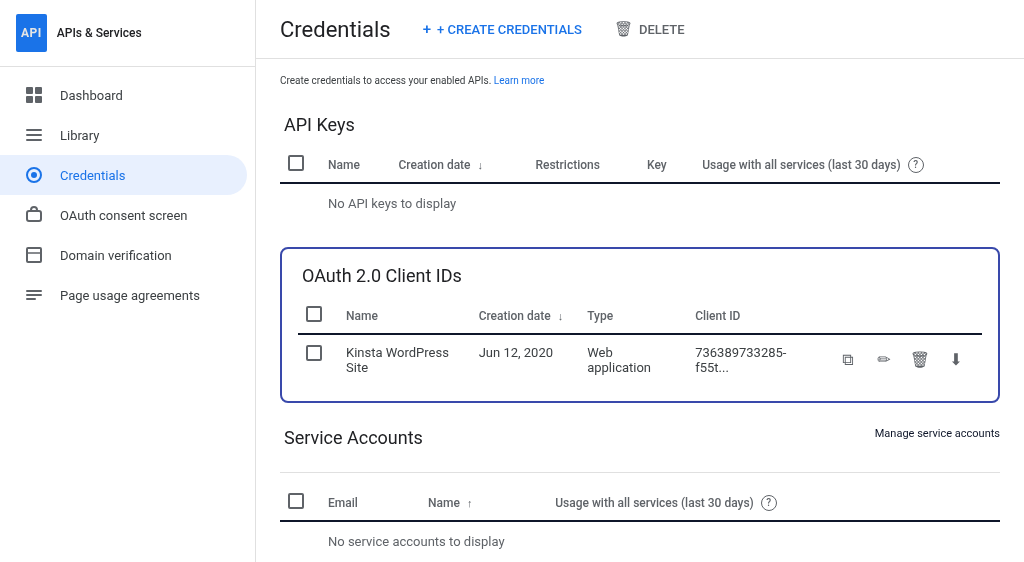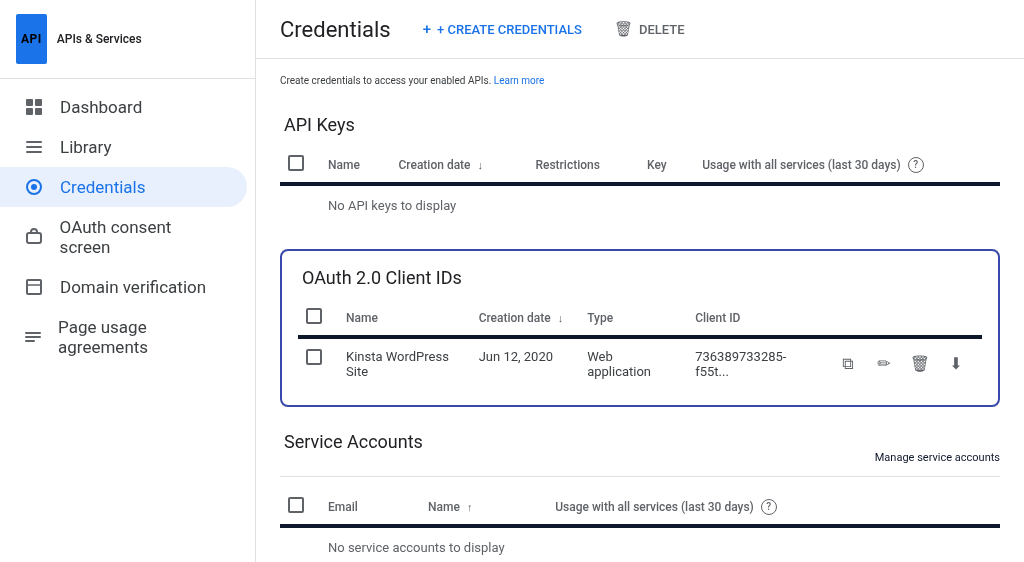--- a/index.html
+++ b/index.html
@@ -16,24 +16,24 @@
       padding-top: 0;
     }
     .sidebar-header {
       display: flex;
       align-items: center;
       padding: 14px 16px;
       border-bottom: 1px solid #e0e0e0;
     }
     .api-logo {
       background: #1a73e8;
-      color: #000000;
+      color: #e5e5e5;
       font-weight: 700;
       font-size: 12px;
-      padding: 18px 5px;
+      padding: 12px 5px;
       border-radius: 2px;
       margin-right: 10px;
       letter-spacing: 0.5px;
     }
     .sidebar-title {
       font-size: 12px;
       font-weight: 500;
       color: #202124;
     }
     .sidebar-nav { padding-top: 8px; }
@@ -56,21 +56,21 @@
       width: 20px;
       height: 20px;
       margin-right: 16px;
       display: flex;
       align-items: center;
       justify-content: center;
       font-size: 15px;
       color: #5f6368;
     }
     .sidebar-item.active .icon { color: #1a73e8; }
-    .sidebar-item .label { font-size: 17px; }
+    .sidebar-item .label { font-size: 13px; }
 
     
     .main {
       flex: 1;
       display: flex;
       flex-direction: column;
       overflow: hidden;
     }
     .top-bar {
       display: flex;
@@ -130,21 +130,21 @@
       margin-bottom: 12px;
       padding-left: 4px;
     }
 
     
     .cred-table {
       width: 100%;
       border-collapse: collapse;
     }
     .cred-table thead tr {
-      border-bottom: 4px solid #0f172a;
+      border-bottom: 2px solid #0f172a;
     }
     .cred-table th {
       text-align: left;
       font-size: 12px;
       font-weight: 500;
       color: #5f6368;
       padding: 8px 12px;
       white-space: nowrap;
     }
     .cred-table td {
@@ -214,21 +214,21 @@
       justify-content: center;
       cursor: pointer;
       border-radius: 50%;
       color: #5f6368;
       font-size: 16px;
     }
 
     
     .service-accounts-header {
       display: flex;
-      align-items: flex-end;
+      align-items: flex-start;
       justify-content: space-between;
       margin-bottom: 12px;
     }
     .manage-link {
       color: #0f172a;
       text-decoration: none;
       font-size: 11px;
       cursor: pointer;
     }
 

